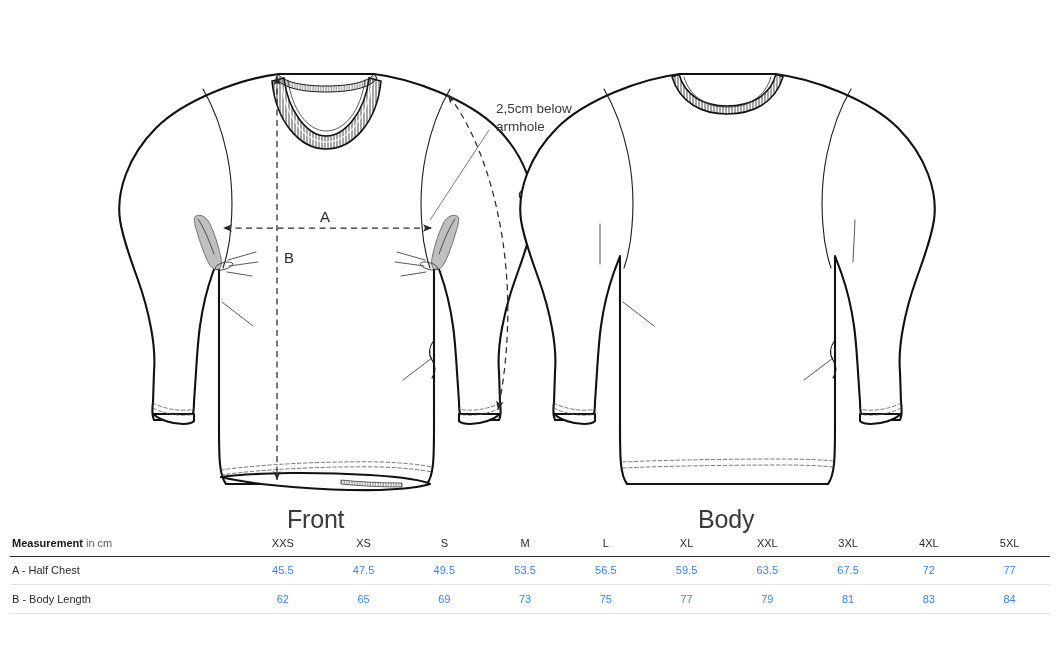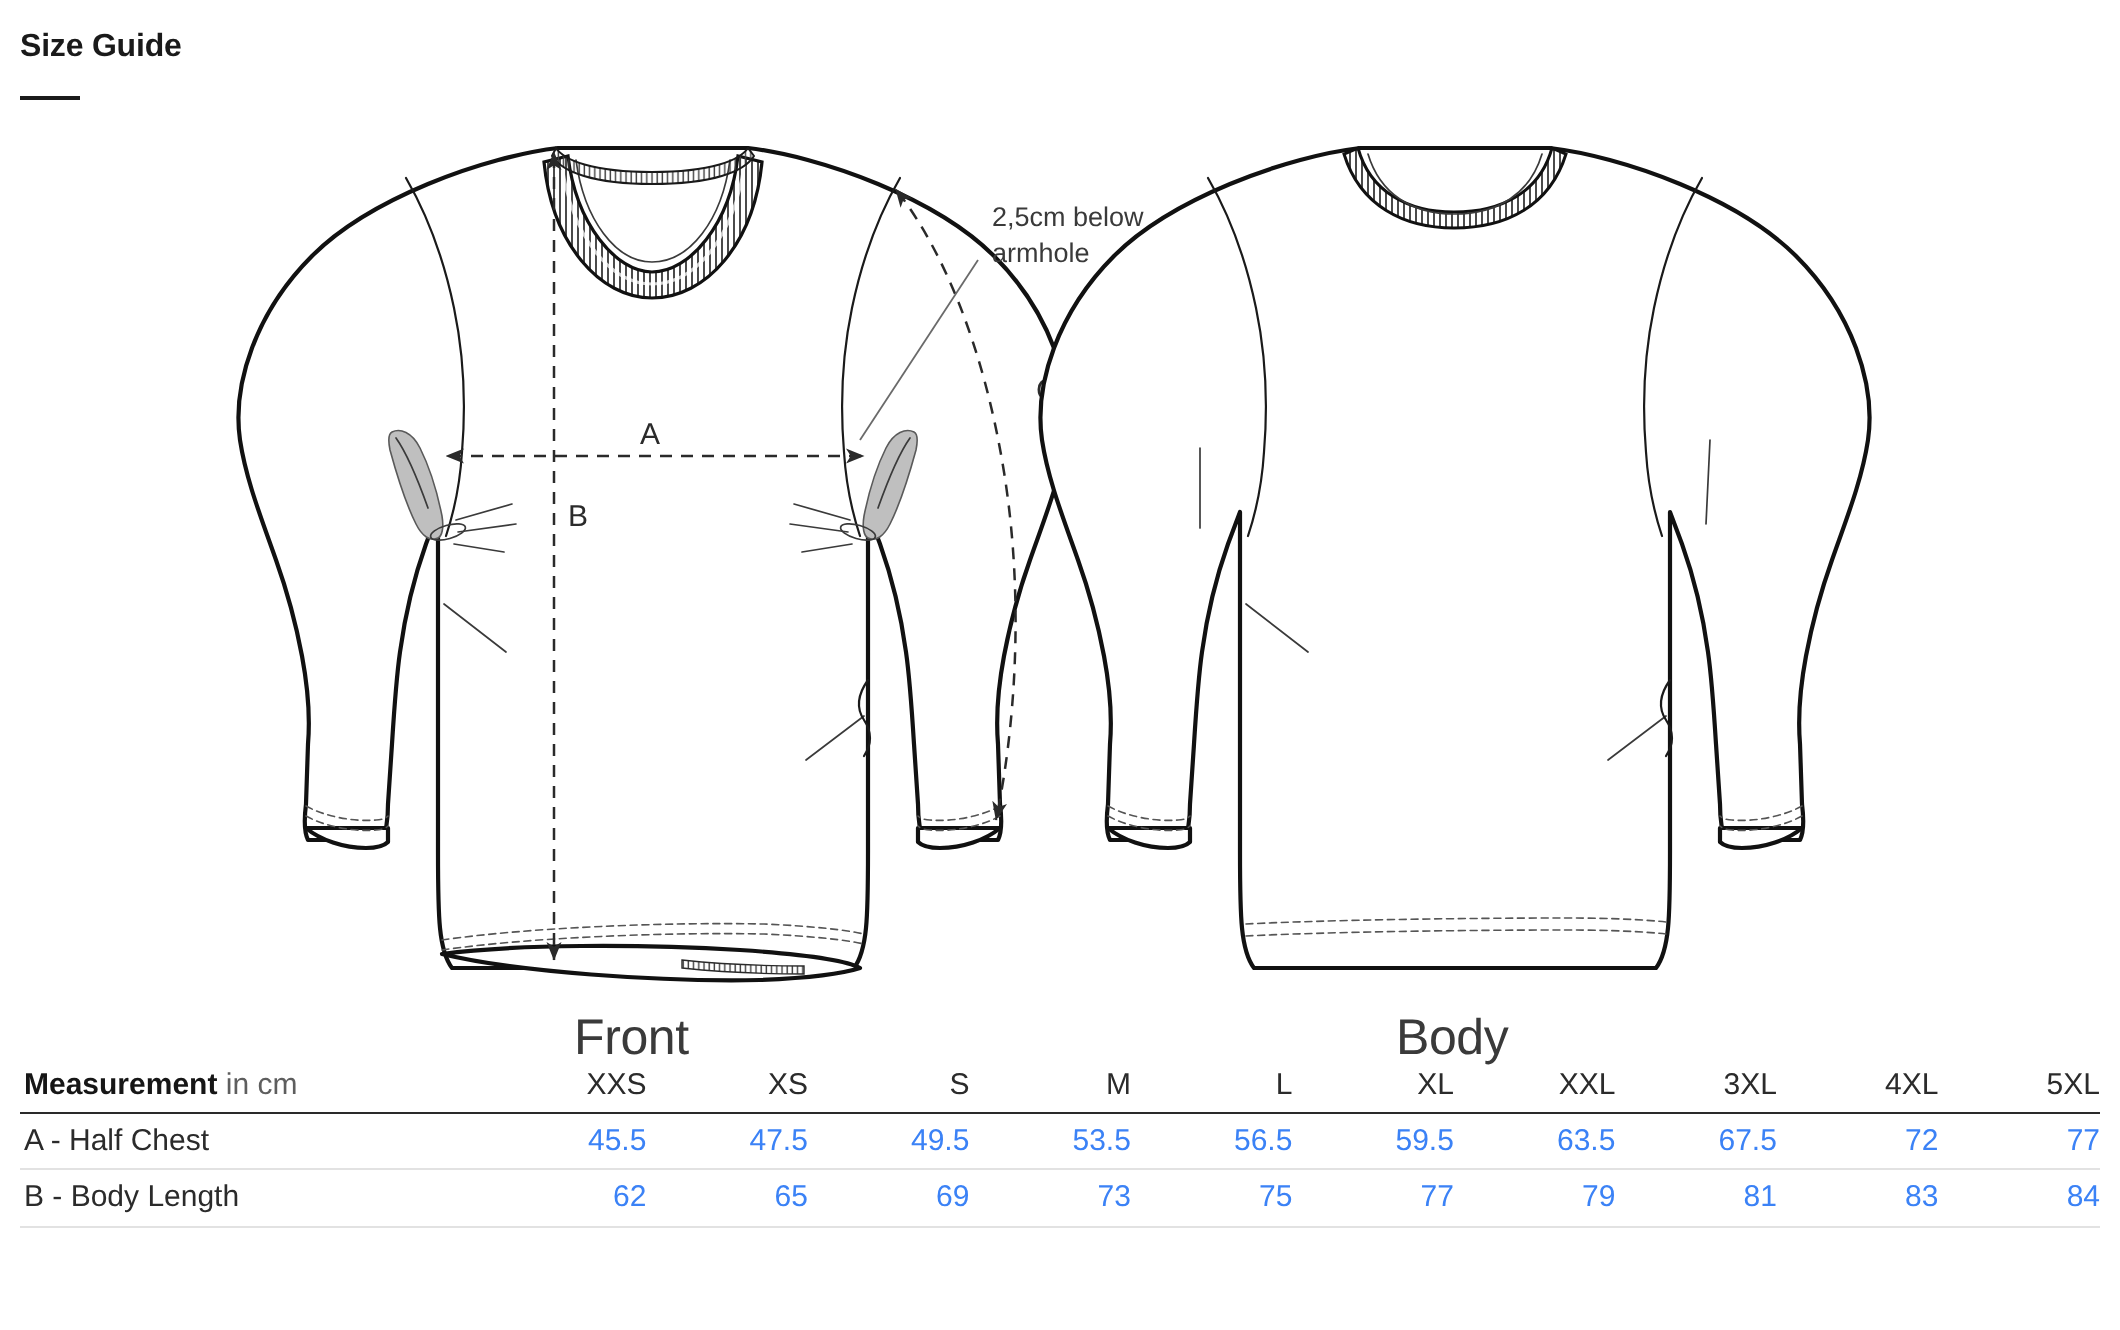--- a/index.html
+++ b/index.html
@@ -73,50 +73,46 @@
 
   
   #size-table-wrap {
     position: absolute;
     left: 10px; top: 530px;
     width: 1040px;
   }
   table#size-table {
     width: 1040px;
     border-collapse: collapse;
-    font-size: 15px;
+    font-size: 11px;
     color: #2b2b2b;
   }
   #size-table th, #size-table td {
     padding: 0;
     height: 28.6px;
     font-weight: 400;
     vertical-align: middle;
   }
   #size-table thead th { height: 26px; }
   #size-table thead tr { border-bottom: 1.6px solid #2a2a2a; }
   #size-table tbody tr { border-bottom: 1px solid #e2e2e2; margin-top: 32px; }
   #size-table tbody tr:last-child { border-bottom: 1px solid #e2e2e2; }
   .col-label { text-align: left; width: 232px; padding-left: 2px !important; }
-  .col-size  { text-align: right; width: 80.6px; }
+  .col-size  { text-align: center; width: 80.6px; }
   .hdr-measurement { font-weight: bold; color: #161616; }
   .hdr-units { font-weight: 400; color: #5e5e5e; }
   .hdr-size { color: #2b2b2b; }
   .row-label { color: #2b2b2b; }
   .cell-val { color: #3b82f6; }
 </style>
 </head>
 <body>
 
 <div id="page">
 
-  <div id="header">
-    <div id="page-title">Size Guide</div>
-    <div id="title-rule"></div>
-  </div>
 
   <div id="illustration">
     <svg width="1060" height="450" viewBox="0 0 1060 450" xmlns="http://www.w3.org/2000/svg">
       <defs>
 
         <pattern id="ribPattern" patternUnits="userSpaceOnUse" width="3" height="20" patternTransform="rotate(0)">
           <line x1="1" y1="0" x2="1" y2="20" class="rib-hatch"></line>
         </pattern>
         <pattern id="ribPatternFine" patternUnits="userSpaceOnUse" width="2.6" height="20">
           <line x1="1" y1="0" x2="1" y2="20" class="rib-hatch-fine"></line>

